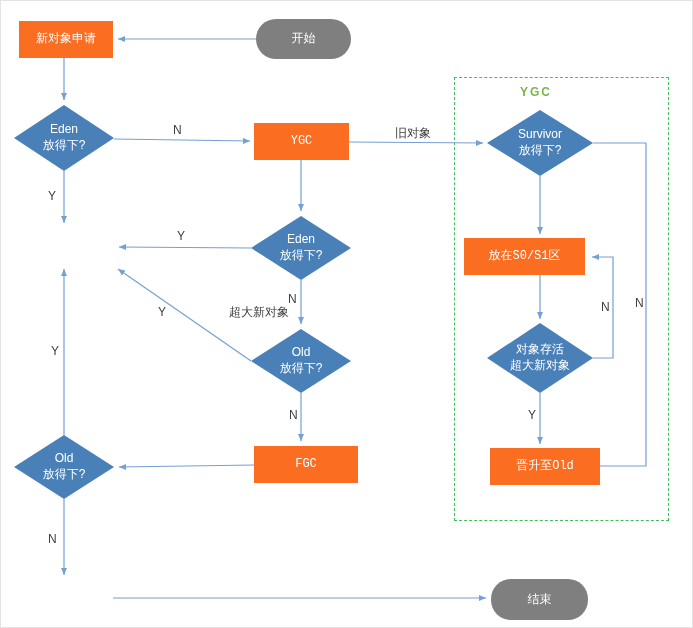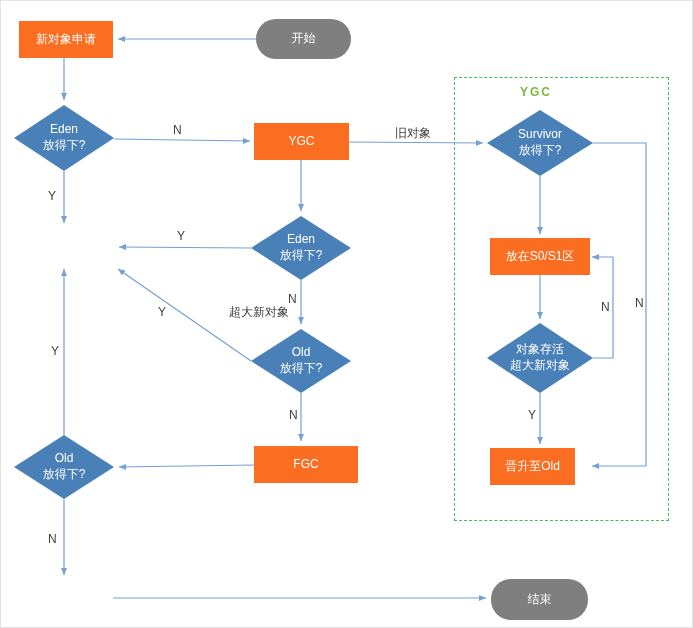--- a/index.html
+++ b/index.html
@@ -29,21 +29,21 @@
   .node {
     position: absolute;
     display: flex;
     align-items: center;
     justify-content: center;
     text-align: center;
     color: #ffffff;
     font-size: 12px;
     line-height: 1.3;
   }
-  .node.process  { background: var(--process, #fb6d21); }
+  .node.process  { background: var(--process, #fb6d21); font-family: Liberation Mono, monospace; }
   .node.terminal { background: var(--terminal, #7f7f7f); border-radius: 20px; }
   .node.decision {
     background: var(--decision, #4a80b8);
     clip-path: polygon(50% 0%, 100% 50%, 50% 100%, 0% 50%);
     flex-direction: column;
     text-align: center;
   }
   .edge-label {
     position: absolute;
     font-size: 12px;
@@ -115,40 +115,40 @@
     <span>Survivor</span>
     <span>放得下?</span>
   </div>
 
 
   <div class="node decision" style="left:250px;top:215px;width:100px;height:64px">
     <span>Eden</span>
     <span>放得下?</span>
   </div>
 
-  <div class="node process" style="left:489px;top:237px;width:100px;height:37px">放在S0/S1区</div>
+  <div class="node process" style="left:463px;top:237px;width:121px;height:37px">放在S0/S1区</div>
 
   <div class="node decision" style="left:250px;top:328px;width:100px;height:64px">
     <span>Old</span>
     <span>放得下?</span>
   </div>
 
   <div class="node decision" style="left:486px;top:322px;width:106px;height:70px">
     <span>对象存活</span>
     <span>超大新对象</span>
   </div>
 
   <div class="node process" style="left:253px;top:445px;width:104px;height:37px">FGC</div>
 
   <div class="node decision" style="left:13px;top:434px;width:100px;height:64px">
     <span>Old</span>
     <span>放得下?</span>
   </div>
 
-  <div class="node process" style="left:489px;top:447px;width:85px;height:37px">晋升至Old</div>
+  <div class="node process" style="left:489px;top:447px;width:110px;height:37px">晋升至Old</div>
 
 
   <div class="node terminal" style="left:490px;top:578px;width:97px;height:41px">结束</div>
 
   <span class="edge-label" style="left:172px;top:122px">N</span>
   <span class="edge-label" style="left:394px;top:124px">旧对象</span>
   <span class="edge-label" style="left:47px;top:188px">Y</span>
   <span class="edge-label" style="left:176px;top:228px">Y</span>
   <span class="edge-label" style="left:287px;top:291px">N</span>
   <span class="edge-label" style="left:228px;top:303px">超大新对象</span>

